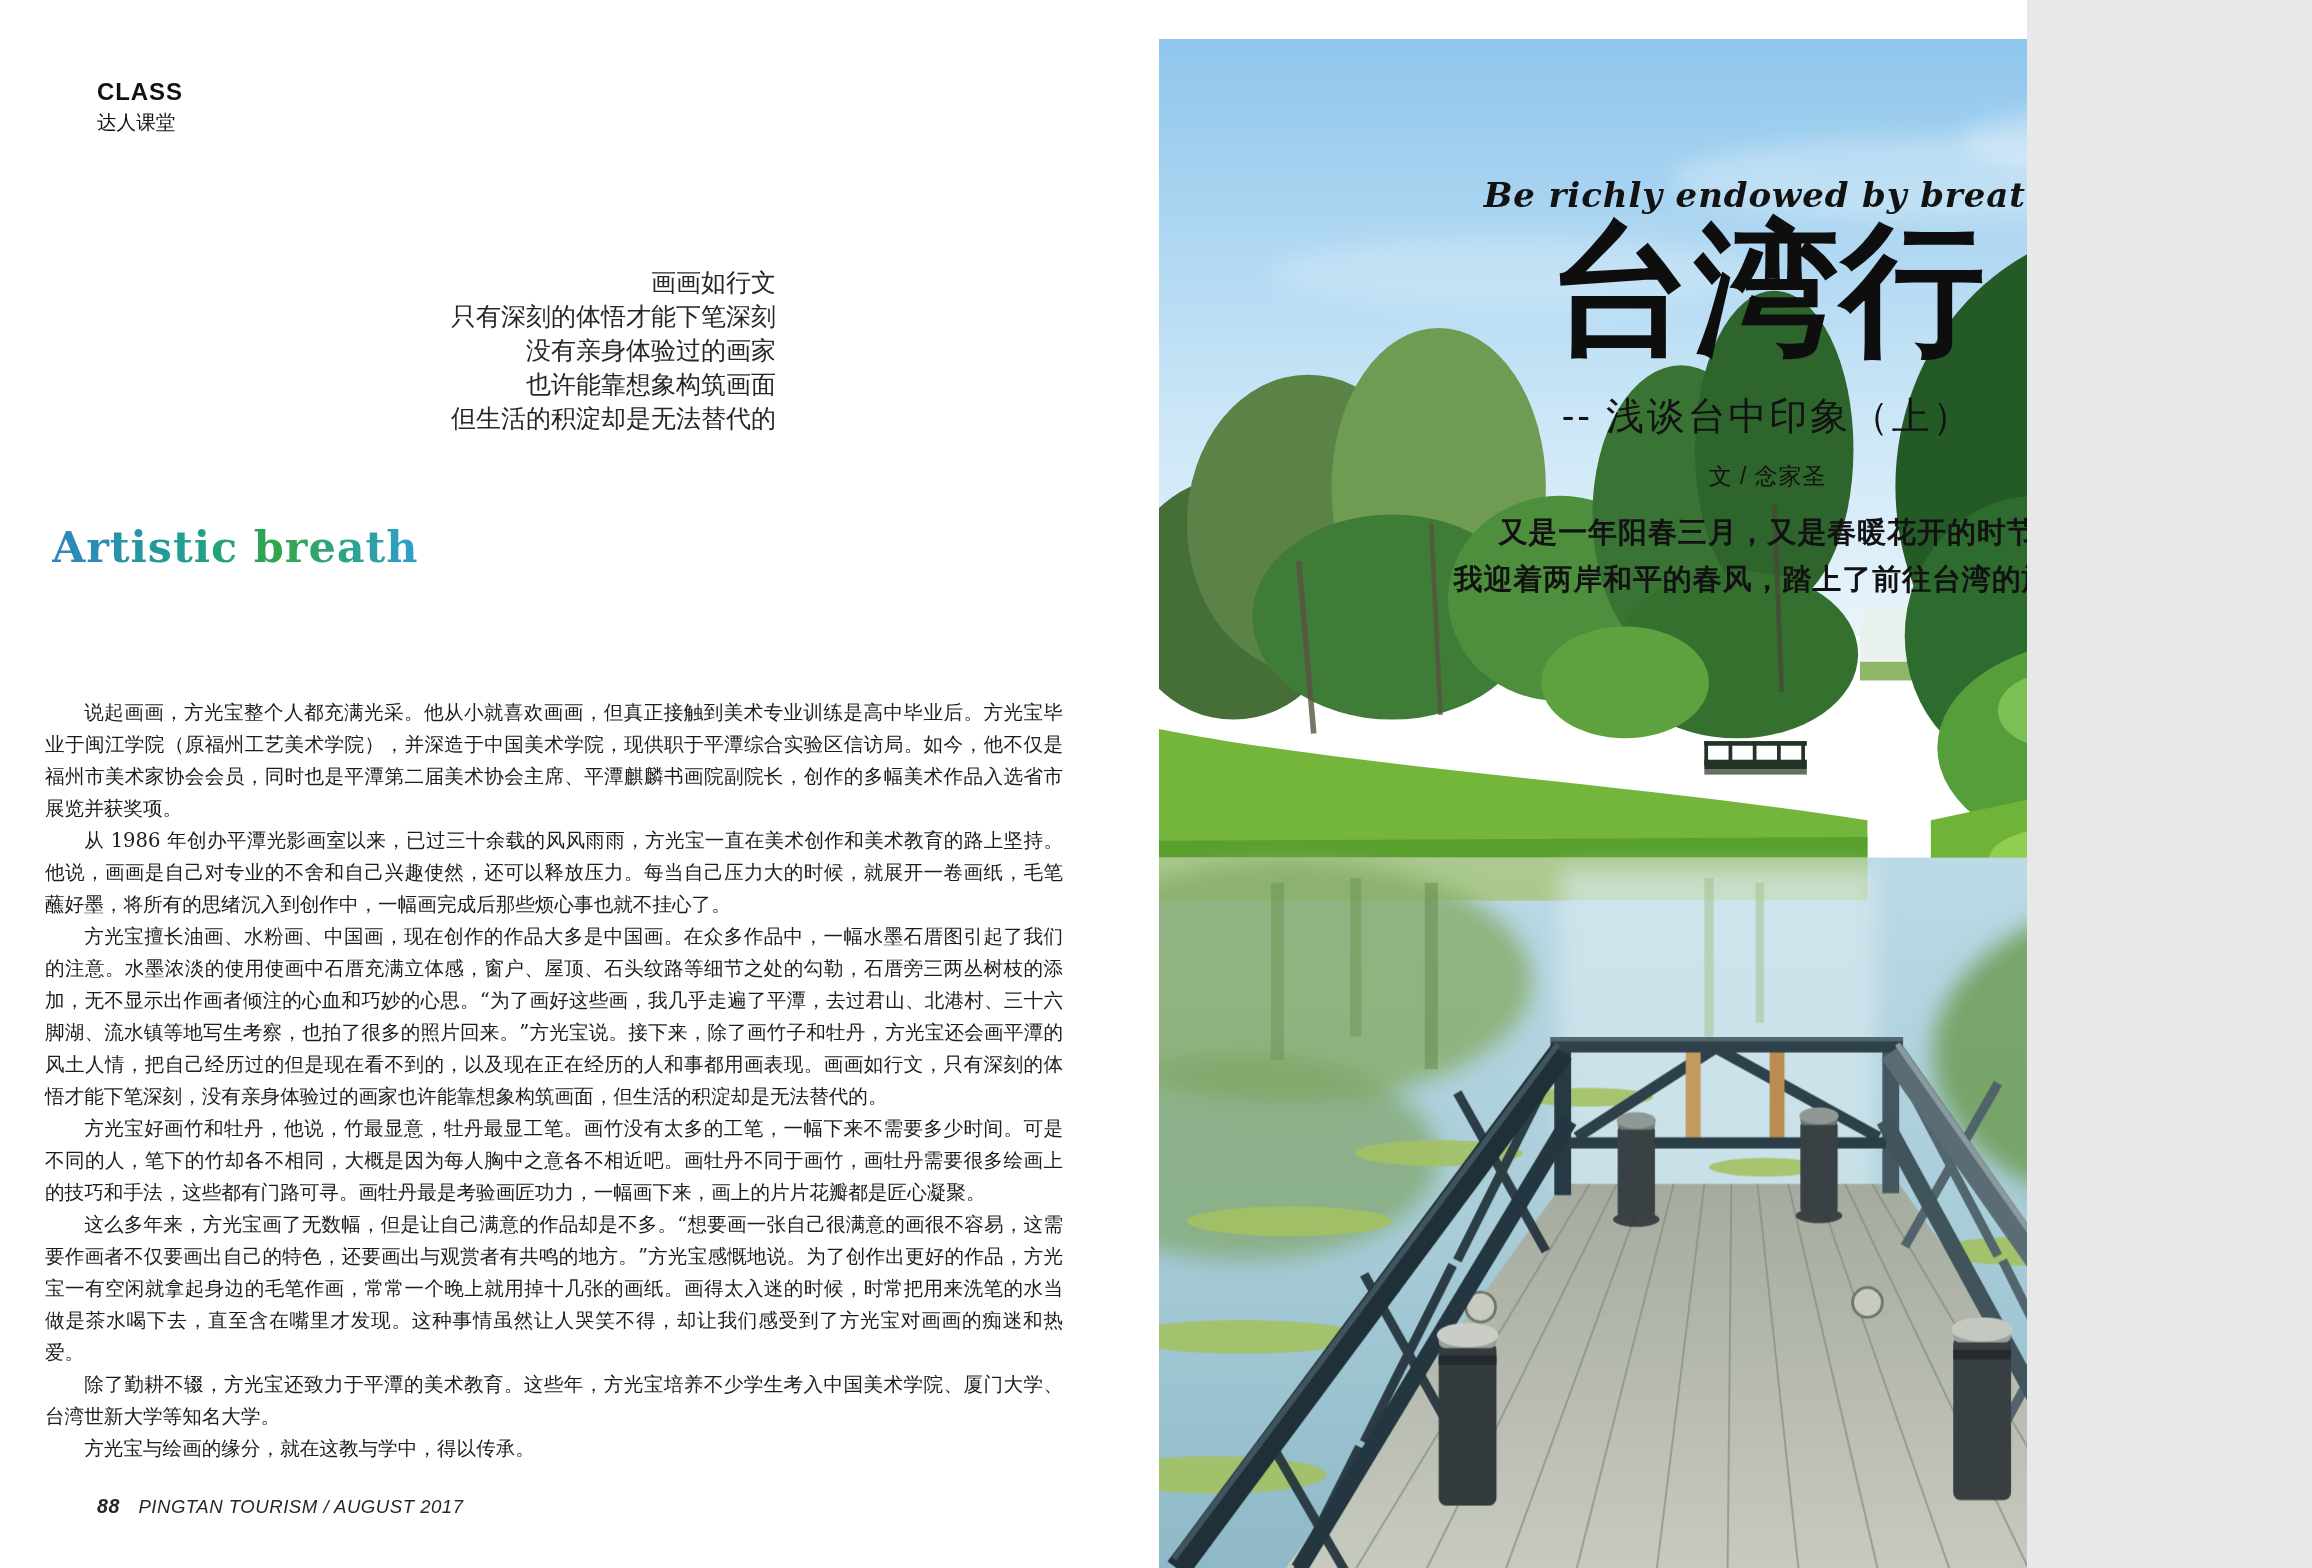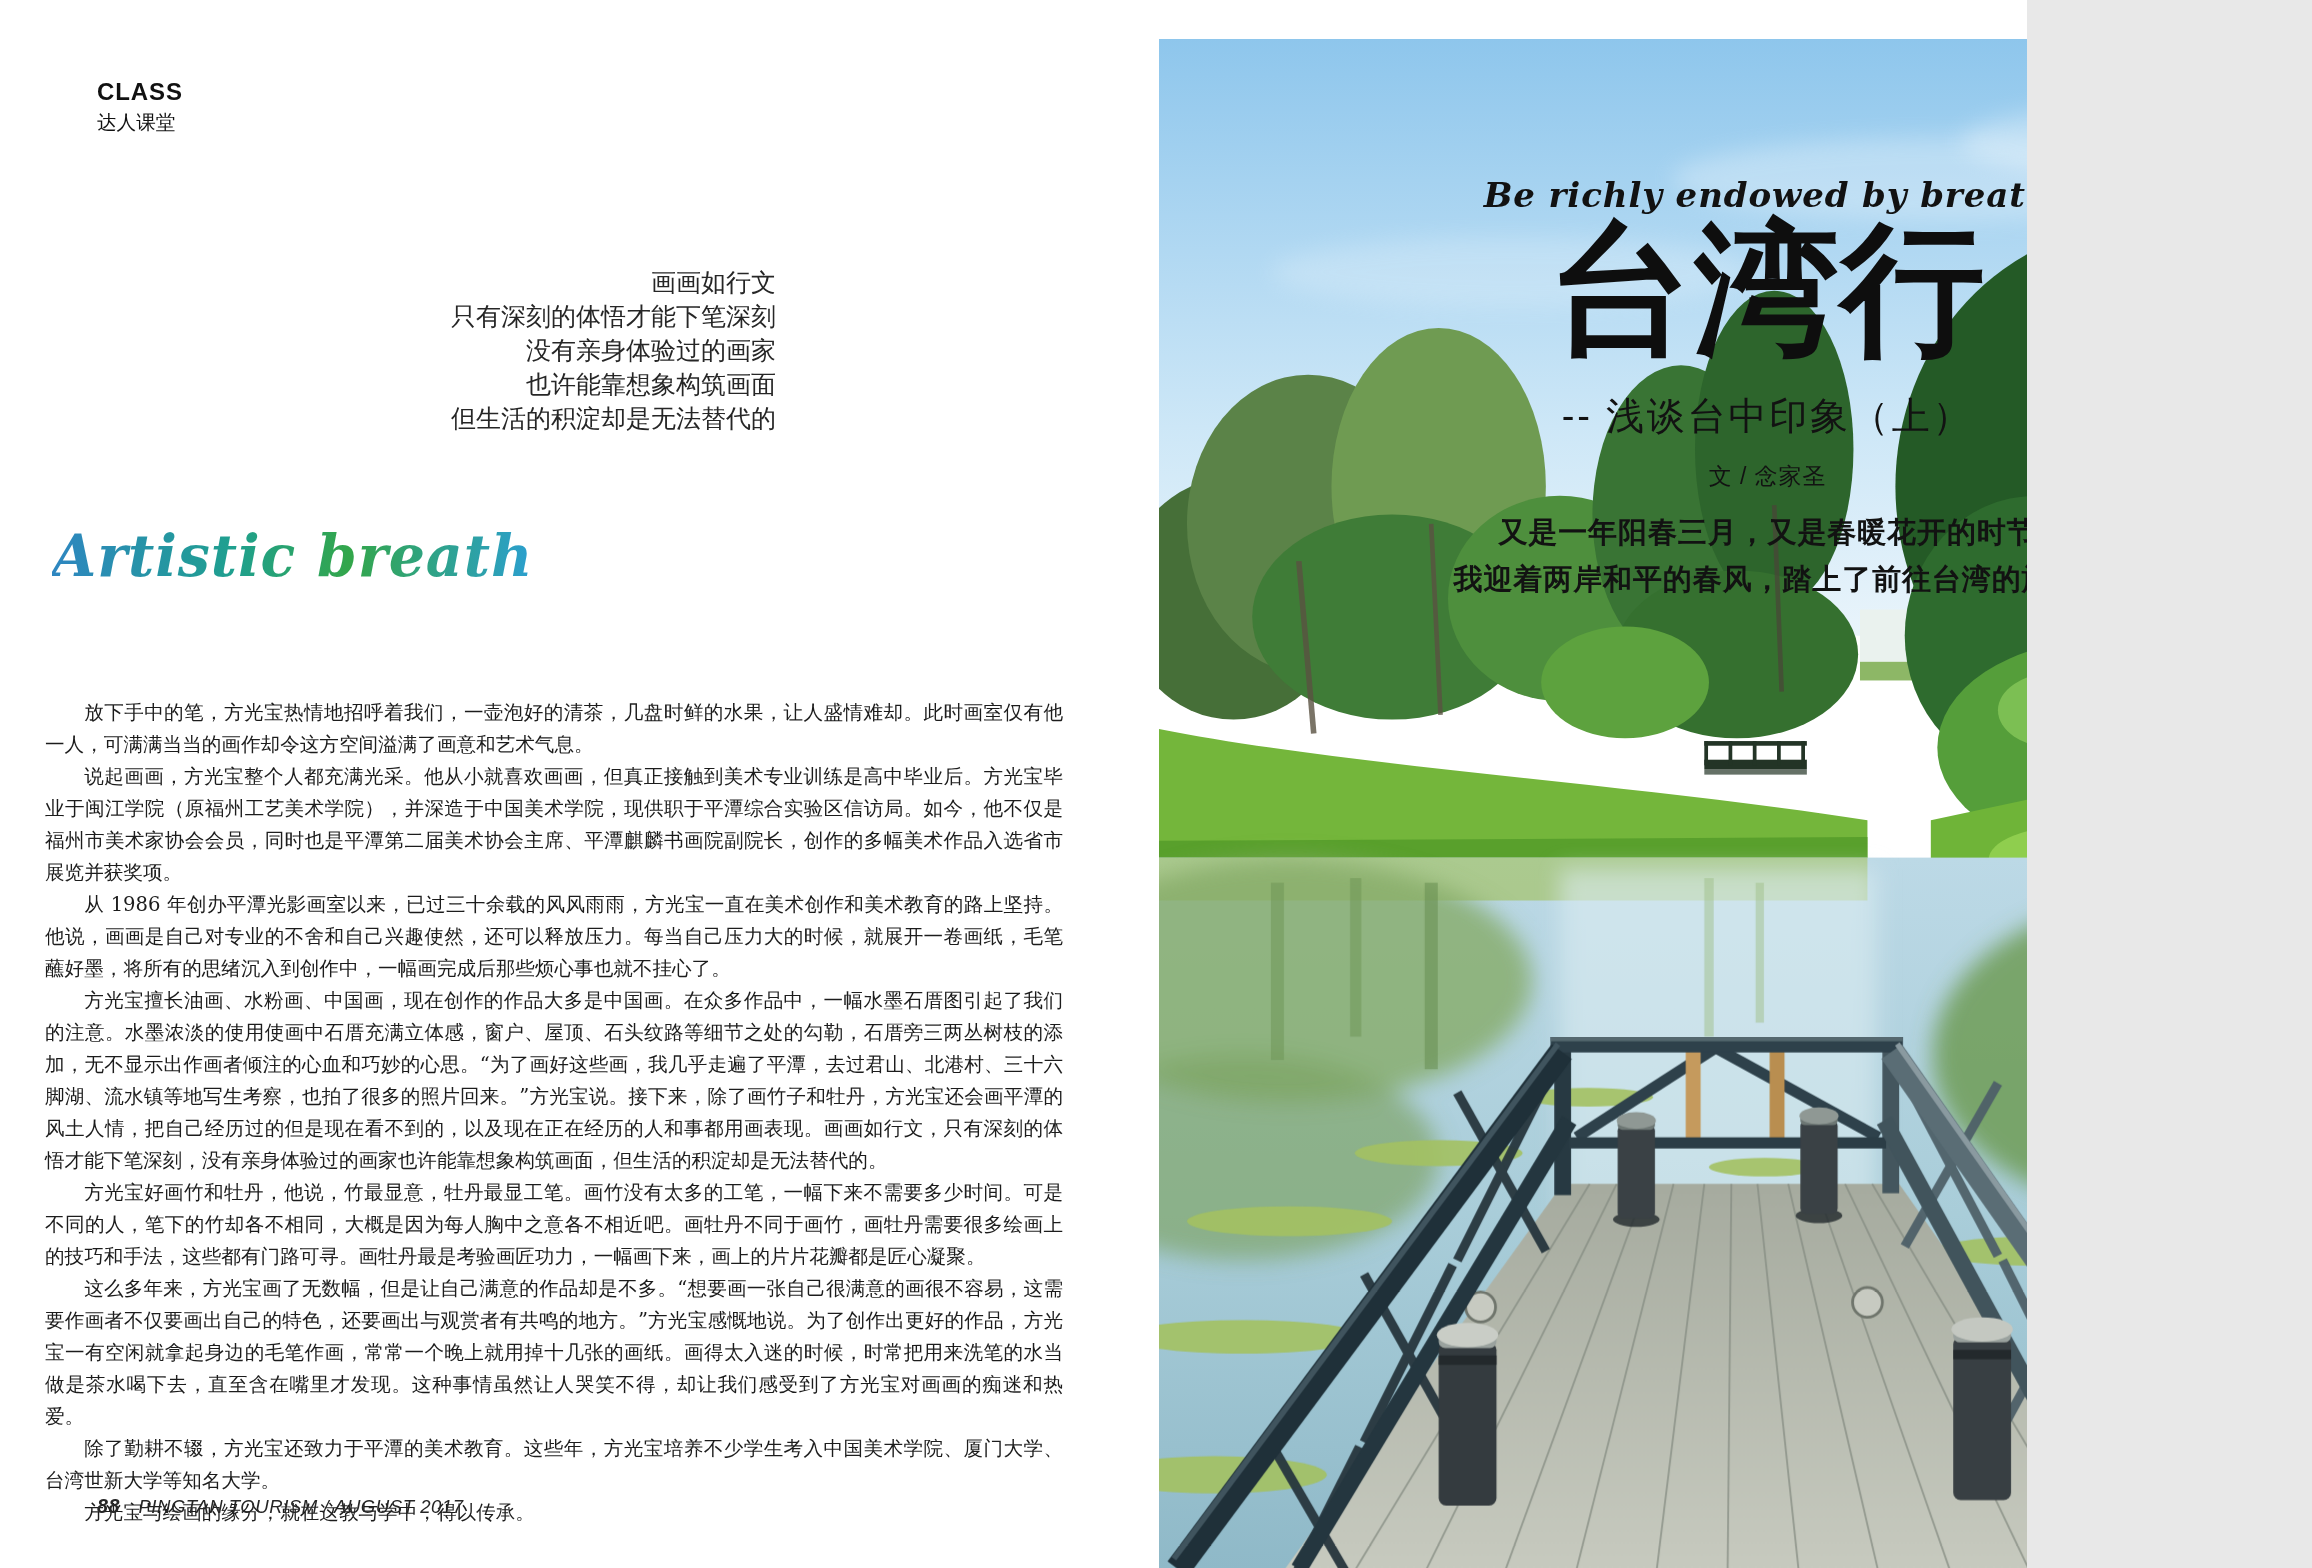--- a/index.html
+++ b/index.html
@@ -10,22 +10,22 @@
   
   .kicker{position:absolute;left:97px;top:78px;}
   .kicker-en{font-size:24px;font-weight:bold;letter-spacing:0.9px;color:#111;}
   .kicker-zh{font-size:19.6px;margin-top:2.8px;color:#111;}
   .pull-quote{
     position:absolute;right:1251px;top:265px;text-align:right;
     font-size:25px;line-height:34px;color:#262626;font-weight:400;white-space:nowrap;
   }
   .artistic{
     position:absolute;left:52px;top:522px;
-    font-family:"DejaVu Serif",serif;font-style:italic;font-weight:bold;
-    font-size:57px;letter-spacing:0.9px;color:#1f9e94;
+    font-family:"DejaVu Serif",serif;font-weight:bold;
+    font-size:43px;letter-spacing:0.9px;color:#1f9e94;
   }
   @supports (-webkit-background-clip: text){
     .artistic{
       background:linear-gradient(90deg,#2e86c1 0%,#1fa08e 38%,#33a64a 62%,#2b9fd0 100%);
       -webkit-background-clip:text;background-clip:text;-webkit-text-fill-color:transparent;
     }
   }
   .body-copy{
     position:absolute;left:45px;top:697px;width:1018px;
     font-family:"DejaVu Serif","Liberation Serif",serif;
@@ -64,21 +64,20 @@
     <div>画画如行文</div>
     <div>只有深刻的体悟才能下笔深刻</div>
     <div>没有亲身体验过的画家</div>
     <div>也许能靠想象构筑画面</div>
     <div>但生活的积淀却是无法替代的</div>
   </div>
 
   <div class="artistic">Artistic breath</div>
 
   <div class="body-copy">
-    <p>放下手中的笔，方光宝热情地招呼着我们，一壶泡好的清茶，几盘时鲜的水果，让人盛情难却。此时画室仅有他一人，可满满当当的画作却令这方空间溢满了画意和艺术气息。</p>
     <p>说起画画，方光宝整个人都充满光采。他从小就喜欢画画，但真正接触到美术专业训练是高中毕业后。方光宝毕业于闽江学院（原福州工艺美术学院），并深造于中国美术学院，现供职于平潭综合实验区信访局。如今，他不仅是福州市美术家协会会员，同时也是平潭第二届美术协会主席、平潭麒麟书画院副院长，创作的多幅美术作品入选省市展览并获奖项。</p>
     <p>从 1986 年创办平潭光影画室以来，已过三十余载的风风雨雨，方光宝一直在美术创作和美术教育的路上坚持。他说，画画是自己对专业的不舍和自己兴趣使然，还可以释放压力。每当自己压力大的时候，就展开一卷画纸，毛笔蘸好墨，将所有的思绪沉入到创作中，一幅画完成后那些烦心事也就不挂心了。</p>
     <p>方光宝擅长油画、水粉画、中国画，现在创作的作品大多是中国画。在众多作品中，一幅水墨石厝图引起了我们的注意。水墨浓淡的使用使画中石厝充满立体感，窗户、屋顶、石头纹路等细节之处的勾勒，石厝旁三两丛树枝的添加，无不显示出作画者倾注的心血和巧妙的心思。“为了画好这些画，我几乎走遍了平潭，去过君山、北港村、三十六脚湖、流水镇等地写生考察，也拍了很多的照片回来。”方光宝说。接下来，除了画竹子和牡丹，方光宝还会画平潭的风土人情，把自己经历过的但是现在看不到的，以及现在正在经历的人和事都用画表现。画画如行文，只有深刻的体悟才能下笔深刻，没有亲身体验过的画家也许能靠想象构筑画面，但生活的积淀却是无法替代的。</p>
     <p>方光宝好画竹和牡丹，他说，竹最显意，牡丹最显工笔。画竹没有太多的工笔，一幅下来不需要多少时间。可是不同的人，笔下的竹却各不相同，大概是因为每人胸中之意各不相近吧。画牡丹不同于画竹，画牡丹需要很多绘画上的技巧和手法，这些都有门路可寻。画牡丹最是考验画匠功力，一幅画下来，画上的片片花瓣都是匠心凝聚。</p>
     <p>这么多年来，方光宝画了无数幅，但是让自己满意的作品却是不多。“想要画一张自己很满意的画很不容易，这需要作画者不仅要画出自己的特色，还要画出与观赏者有共鸣的地方。”方光宝感慨地说。为了创作出更好的作品，方光宝一有空闲就拿起身边的毛笔作画，常常一个晚上就用掉十几张的画纸。画得太入迷的时候，时常把用来洗笔的水当做是茶水喝下去，直至含在嘴里才发现。这种事情虽然让人哭笑不得，却让我们感受到了方光宝对画画的痴迷和热爱。</p>
     <p>除了勤耕不辍，方光宝还致力于平潭的美术教育。这些年，方光宝培养不少学生考入中国美术学院、厦门大学、台湾世新大学等知名大学。</p>
     <p>方光宝与绘画的缘分，就在这教与学中，得以传承。</p>
   </div>
 
   <div class="footer">

